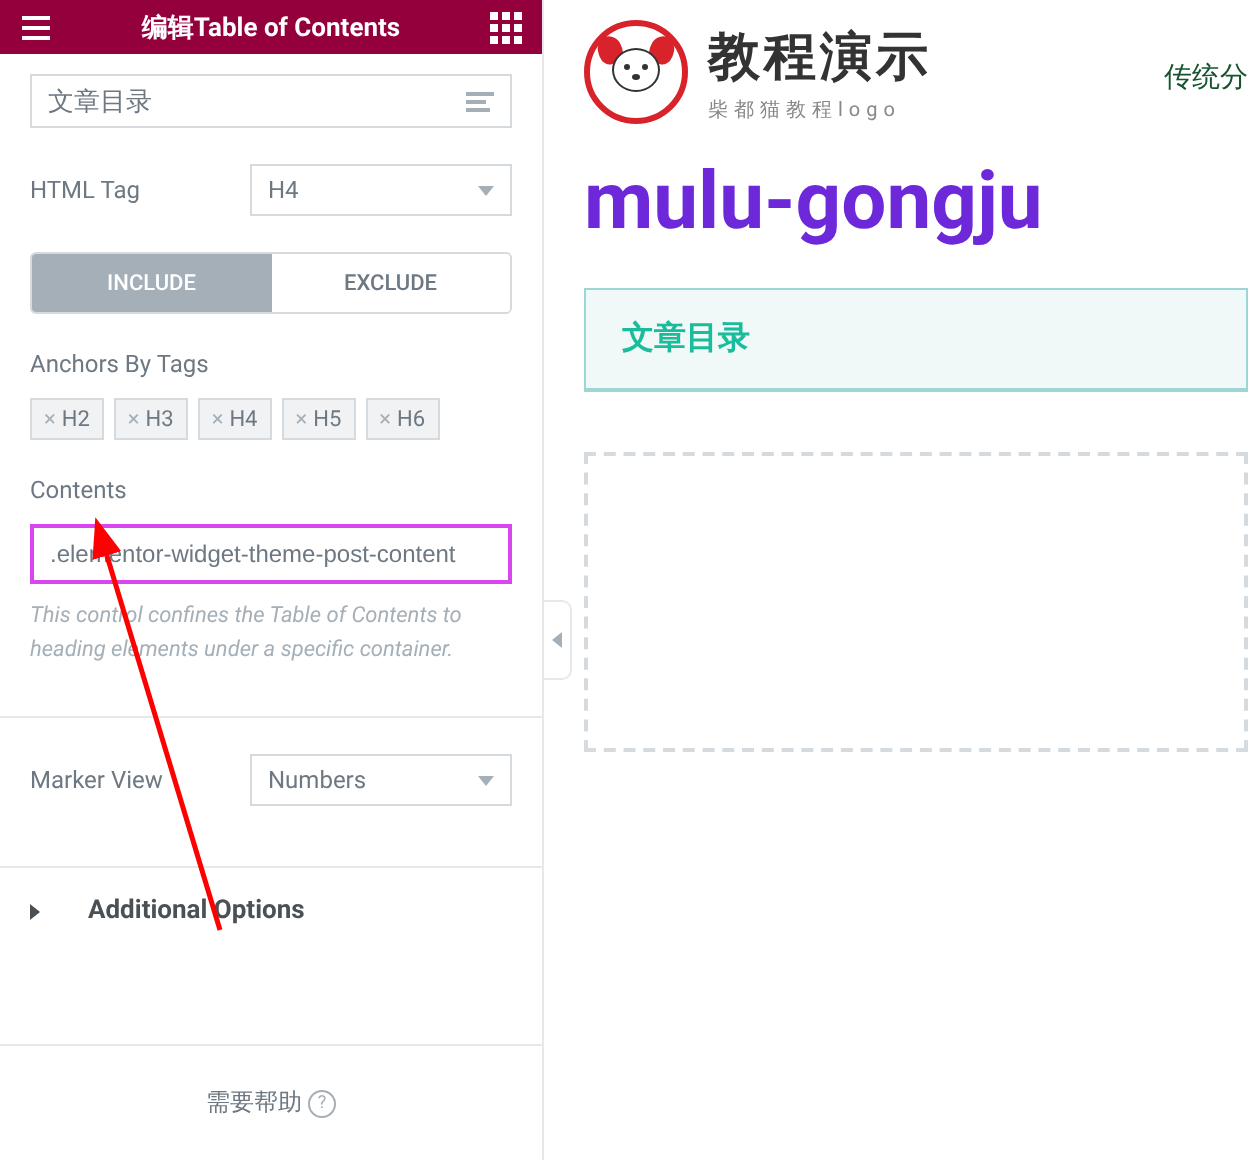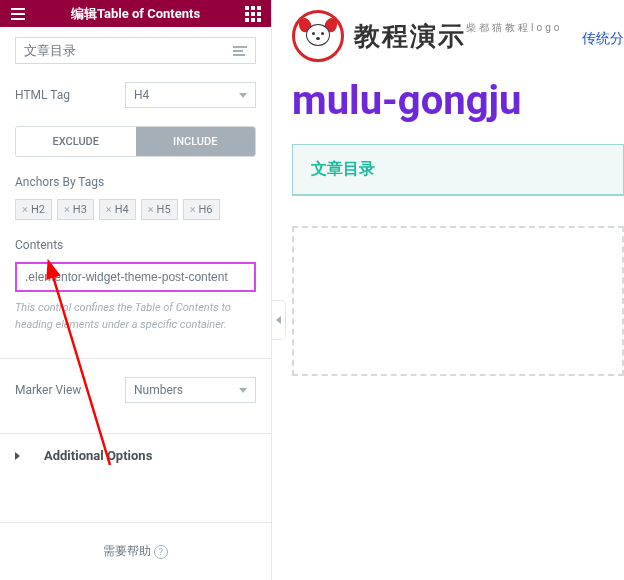--- a/index.html
+++ b/index.html
@@ -78,24 +78,24 @@
     .logo-circle { width: 52px; height: 52px; border: 3px solid #d8232a; border-radius: 50%; display: flex; align-items: center; justify-content: center; position: relative; background: #fff; }
     .dog-face { position: relative; width: 34px; height: 28px; }
     .dog-ear { position: absolute; width: 12px; height: 14px; background: #d8232a; border-radius: 50% 50% 40% 40%; top: -4px; }
     .dog-ear.left { left: -2px; transform: rotate(-20deg); }
     .dog-ear.right { right: -2px; transform: rotate(20deg); }
     .dog-head { width: 24px; height: 22px; background: #fff; border: 1px solid #333; border-radius: 50%; margin: 0 auto; position: relative; top: 2px; }
     .dog-eye { position: absolute; width: 3px; height: 3px; background: #333; border-radius: 50%; top: 7px; }
     .dog-eye.left { left: 5px; }
     .dog-eye.right { right: 5px; }
     .dog-nose { position: absolute; width: 4px; height: 3px; background: #333; border-radius: 50%; top: 12px; left: 50%; transform: translateX(-50%); }
-    .brand-text { display: flex; }
+    .brand-text { display: flex; flex-direction: column; }
     .brand-title { font-size: 26px; font-weight: 700; color: #333; letter-spacing: 2px; }
     .brand-sub { font-size: 10px; color: #888; letter-spacing: 3px; margin-top: 2px; }
-    .nav-link { position: absolute; right: 0; top: 30px; font-size: 14px; color: #1d4ed8; margin-left: 42px; }
+    .nav-link { position: absolute; right: 0; top: 30px; font-size: 14px; color: #14532d; margin-left: 42px; }
     
     .page-title { font-size: 40px; color: #6d28d9; margin-bottom: 20px; }
     
     .toc-widget { border: 1px solid #9dd7d5; background: #fff; margin-bottom: 30px; }
     .toc-header { background: #f0f9f8; padding: 14px 18px; font-size: 16px; font-weight: 700; color: #1abc9c; border-bottom: 1px solid #9dd7d5; }
     .toc-body { padding: 18px; font-size: 14px; color: #54595f; }
     
     .dashed-box { border: 2px dashed #d5dadf; height: 150px; margin-right: 0; }
     
     
@@ -143,22 +143,22 @@
 
       <div class="control-row">
         <div class="label">HTML Tag</div>
         <div class="select">
           <span>H4</span>
           <span class="caret-down"></span>
         </div>
       </div>
 
       <div class="tab-toggle">
+        <div class="tab active">INCLUDE</div>
         <div class="tab">EXCLUDE</div>
-        <div class="tab active">INCLUDE</div>
       </div>
 
       <div class="section-label">Anchors By Tags</div>
       <div class="tags" id="anchor-tags">
           <div class="tag">
             <span class="x">×</span>
             <span>H2</span>
           </div>
           <div class="tag">
             <span class="x">×</span>

